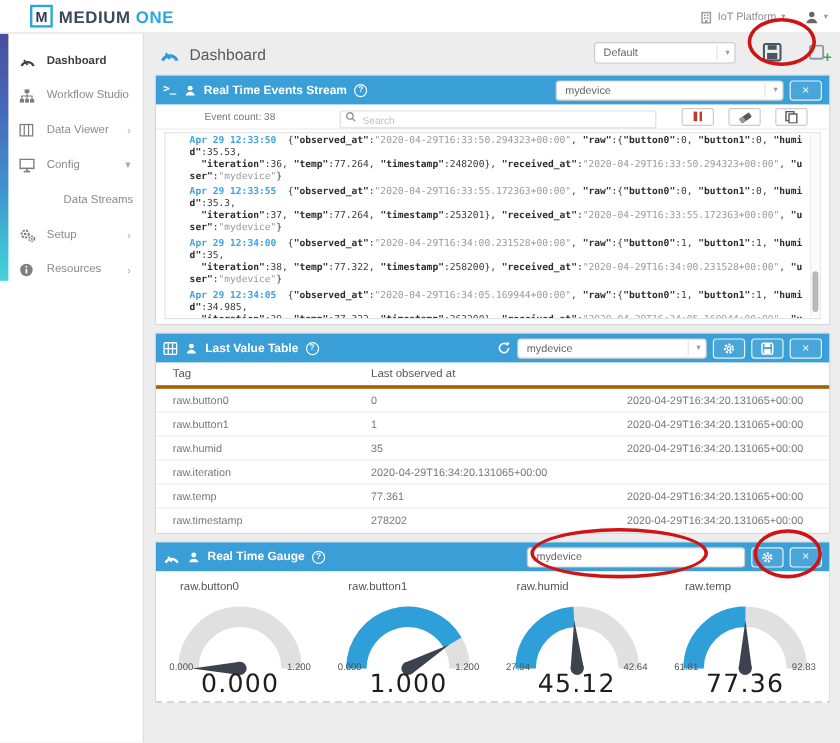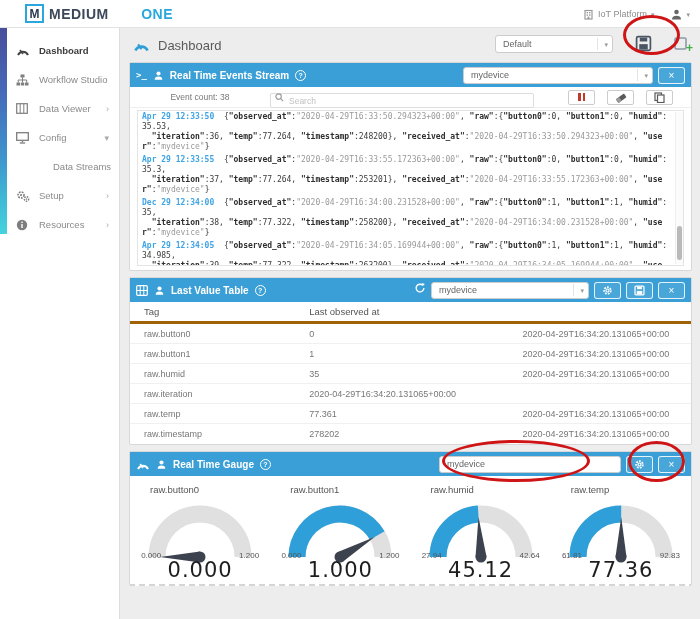--- a/index.html
+++ b/index.html
@@ -7,21 +7,21 @@
     font-family:"Liberation Sans","DejaVu Sans",sans-serif; }
   .page { position:relative; width:700px; height:619px; }
 
   
   .topbar { position:absolute; left:0; top:0; width:700px; height:28px; background:#fff;
     border-bottom:1px solid #e2e2e2; z-index:5; }
   .logo { position:absolute; left:25px; top:4px; display:flex; align-items:center; gap:5px; }
   .logo-square { width:19px; height:19px; border:2px solid #2aa8de; display:flex; align-items:center;
     justify-content:center; font-weight:bold; font-size:12px; color:#2b3a52; }
   .wordmark { font-size:14px; font-weight:bold; letter-spacing:.5px; color:#3c4758; }
-  .wordmark .one { color:#29a8de;margin-left:28px; }
+  .wordmark .one { color:#29a8de; }
   .topbar-right { position:absolute; right:10px; top:0; height:28px; display:flex; align-items:center; gap:16px; }
   .platform { display:flex; align-items:center; gap:4px; font-size:9px; color:#8d8d8d; cursor:pointer; }
   .user-menu { display:flex; align-items:center; gap:3px; cursor:pointer; color:#555; }
   .caret { font-size:7px; color:#999; line-height:1; }
 
   
   .sidebar { position:absolute; left:0; top:28px; width:120px; height:591px; background:#fff;
     border-right:1px solid #ddd; }
   .side-strip { position:absolute; left:0; top:0; width:7px; height:206px;
     background:linear-gradient(#474f9b 0%, #4668b8 30%, #3f93cd 62%, #3fbcd6 85%, #46d2dc 100%); }
@@ -46,43 +46,43 @@
   .icon-btn { cursor:pointer; display:flex; align-items:center; }
   .add-widget { position:relative; width:16px; height:16px; }
   .add-widget .plus { position:absolute; right:-3px; bottom:-3px; color:#3fae49; font-weight:bold; font-size:12px; line-height:1; }
 
   
   .panel { margin:0 8px 6px 8px; background:#fff; border:1px solid #d8d8d8; border-radius:2px; }
   .phead { height:24px; background:#3a9fd6; display:flex; align-items:center; padding:0 6px; color:#fff; }
   .phead-title { display:flex; align-items:center; gap:6px; font-size:10px; font-weight:bold; }
   .help-badge { width:11px; height:11px; border:1px solid #fff; border-radius:50%; font-size:7px;
     display:flex; align-items:center; justify-content:center; font-weight:bold; cursor:pointer; }
-  .phead-right { margin-left:auto; display:flex; align-items:flex-start; gap:5px; }
+  .phead-right { margin-left:auto; display:flex; align-items:center; gap:5px; }
   .phead .select { width:190px; height:17px; }
   .wbtn { width:27px; height:17px; border:1px solid rgba(255,255,255,.85); border-radius:3px;
     background:rgba(255,255,255,.08); color:#fff; display:flex; align-items:center; justify-content:center;
     font-size:10px; cursor:pointer; }
   .term-glyph { font-family:"DejaVu Sans Mono",monospace; font-size:9px; font-weight:bold; }
 
   
   .ev-toolbar { height:21px; display:flex; align-items:center; border-bottom:1px solid #eee; padding:0 18px 0 0; }
   .ev-count { width:140px; text-align:center; font-size:8.5px; color:#777; }
-  .search-wrap { position:relative; width:264px; height:15px; }
+  .search-wrap { position:relative; width:264px; height:15px;margin-left:13px; }
   .search-wrap input { width:100%; height:15px; border:1px solid #ddd; border-radius:2px;
     font-size:8.5px; padding:0 4px 0 18px; color:#555; outline:none; }
   .search-wrap input::placeholder { color:#c2c2c2; }
   .mag { position:absolute; left:5px; top:3px; }
   .ev-buttons { margin-left:auto; display:flex; gap:12px; }
   .tbtn { width:27px; height:15px; background:#fff; border:1px solid #ccc; border-radius:2px;
     display:flex; align-items:center; justify-content:center; gap:2px; cursor:pointer; }
   .pause-bar { width:2.5px; height:8px; background:#c0392b; }
 
   
   .stream { position:relative; margin:2px 7px 4px 7px; height:156px; border:1px solid #e4e4e4;
-    overflow:hidden; background:#fff; padding:1px 14px 0 4px; }
+    overflow:hidden; background:#fff; padding:1px 14px 0 20px; }
   .ev { font-family:"DejaVu Sans Mono",monospace; font-size:8px; line-height:10px; color:#3a3a3a;
     white-space:pre-wrap; margin-bottom:3px; word-break:break-all; }
   .ev .ts { color:#3fa4e4; font-weight:bold; }
   .ev .k { font-weight:bold; color:#2e2e2e; }
   .ev .s { color:#9a9a9a; }
   .vtrack { position:absolute; right:0; top:1px; bottom:1px; width:8px; background:#fbfbfb;
     border-left:1px solid #eee; }
   .vthumb { position:absolute; right:1px; bottom:4px; width:5px; height:34px; background:#b9b9b9;
     border-radius:3px; cursor:pointer; }
 
@@ -304,21 +304,21 @@
               </svg>
             </div>
         </div>
       </div>
       <div class="stream">
         <div id="events-list">
             <div class="ev"><span class="ts">Apr 29 12:33:50</span>  {<span class="k">"observed_at"</span>:<span class="s">"2020-04-29T16:33:50.294323+00:00"</span>, <span class="k">"raw"</span>:{<span class="k">"button0"</span>:0, <span class="k">"button1"</span>:0, <span class="k">"humid"</span>:35.53,
   <span class="k">"iteration"</span>:36, <span class="k">"temp"</span>:77.264, <span class="k">"timestamp"</span>:248200}, <span class="k">"received_at"</span>:<span class="s">"2020-04-29T16:33:50.294323+00:00"</span>, <span class="k">"user"</span>:<span class="s">"mydevice"</span>}</div>
             <div class="ev"><span class="ts">Apr 29 12:33:55</span>  {<span class="k">"observed_at"</span>:<span class="s">"2020-04-29T16:33:55.172363+00:00"</span>, <span class="k">"raw"</span>:{<span class="k">"button0"</span>:0, <span class="k">"button1"</span>:0, <span class="k">"humid"</span>:35.3,
   <span class="k">"iteration"</span>:37, <span class="k">"temp"</span>:77.264, <span class="k">"timestamp"</span>:253201}, <span class="k">"received_at"</span>:<span class="s">"2020-04-29T16:33:55.172363+00:00"</span>, <span class="k">"user"</span>:<span class="s">"mydevice"</span>}</div>
-            <div class="ev"><span class="ts">Dec 29 12:34:00</span>  {<span class="k">"observed_at"</span>:<span class="s">"2020-04-29T16:34:00.231528+00:00"</span>, <span class="k">"raw"</span>:{<span class="k">"button0"</span>:1, <span class="k">"button1"</span>:1, <span class="k">"humid"</span>:35,
+            <div class="ev"><span class="ts">Apr 29 12:34:00</span>  {<span class="k">"observed_at"</span>:<span class="s">"2020-04-29T16:34:00.231528+00:00"</span>, <span class="k">"raw"</span>:{<span class="k">"button0"</span>:1, <span class="k">"button1"</span>:1, <span class="k">"humid"</span>:35,
   <span class="k">"iteration"</span>:38, <span class="k">"temp"</span>:77.322, <span class="k">"timestamp"</span>:258200}, <span class="k">"received_at"</span>:<span class="s">"2020-04-29T16:34:00.231528+00:00"</span>, <span class="k">"user"</span>:<span class="s">"mydevice"</span>}</div>
             <div class="ev"><span class="ts">Apr 29 12:34:05</span>  {<span class="k">"observed_at"</span>:<span class="s">"2020-04-29T16:34:05.169944+00:00"</span>, <span class="k">"raw"</span>:{<span class="k">"button0"</span>:1, <span class="k">"button1"</span>:1, <span class="k">"humid"</span>:34.985,
   <span class="k">"iteration"</span>:39, <span class="k">"temp"</span>:77.322, <span class="k">"timestamp"</span>:263200}, <span class="k">"received_at"</span>:<span class="s">"2020-04-29T16:34:05.169944+00:00"</span>, <span class="k">"user"</span>:}</div>
           </div>
         <div class="vtrack">
             <div class="vthumb"></div>
           </div>
       </div>
     </section>
 

